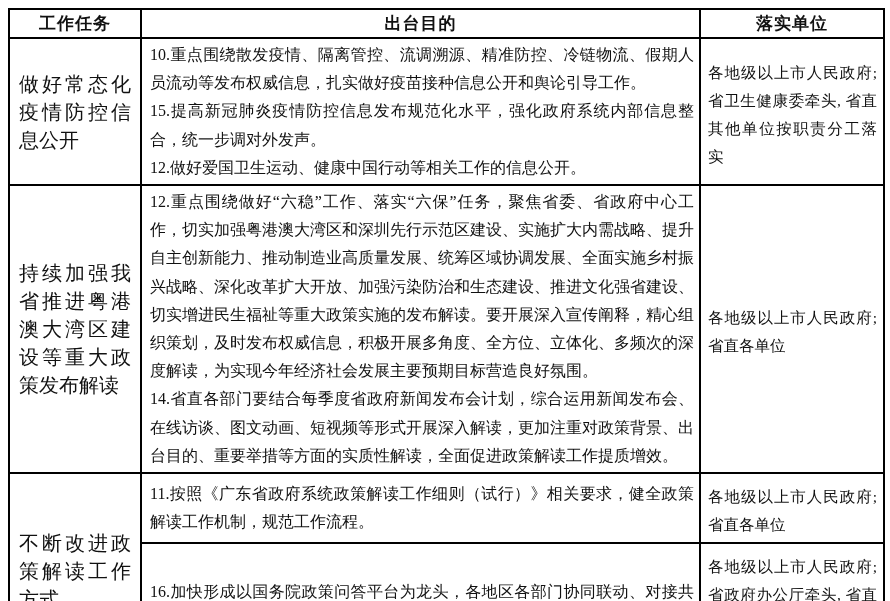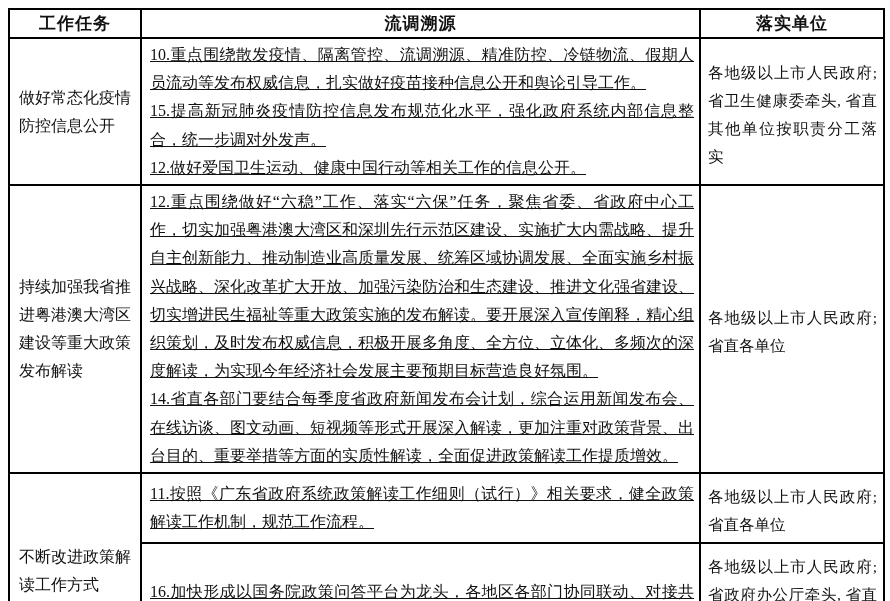--- a/index.html
+++ b/index.html
@@ -37,35 +37,34 @@
     height: 27px;
     font-size: 17px;
     font-weight: bold;
     text-align: center;
     letter-spacing: 1px;
     padding: 2px 12px;
   }
   td.task-cell {
     text-align: justify;
     text-justify: inter-character;
-    font-size: 16px;
+    font-size: 20px;
     line-height: 28px;
     padding: 4px 9px;
   }
   td.req-cell {
     font-size: 16px;
     line-height: 28.2px;
     padding: 2px 5px 2px 8px;
     text-align: justify;
     text-justify: inter-ideograph;
   }
   td.req-cell p {
     margin: 0;
     text-align: justify;
-    text-decoration: underline;
   }
   td.unit-cell {
     font-size: 15.5px;
     line-height: 28px;
     padding: 9px 6px 3px 7px;
     text-align: justify;
     text-justify: inter-character;
   }
   tr.row-1 { height: 142px; }
   tr.row-2 { height: 276px; }
@@ -78,21 +77,21 @@
 <div class="page">
   <table class="doc-table">
     <colgroup>
       <col class="c-task">
       <col class="c-req">
       <col class="c-unit">
     </colgroup>
     <thead>
       <tr>
         <th class="hdr">工作任务</th>
-        <th class="hdr">流调溯源</th>
+        <th class="hdr">出台目的</th>
         <th class="hdr">落实单位</th>
       </tr>
     </thead>
     <tbody>
       <tr class="row-1">
         <td class="task-cell">做好常态化疫情防控信息公开</td>
         <td class="req-cell">
           <p>10.重点围绕散发疫情、隔离管控、流调溯源、精准防控、冷链物流、假期人员流动等发布权威信息，扎实做好疫苗接种信息公开和舆论引导工作。</p>
           <p>15.提高新冠肺炎疫情防控信息发布规范化水平，强化政府系统内部信息整合，统一步调对外发声。</p>
           <p>12.做好爱国卫生运动、健康中国行动等相关工作的信息公开。</p>

